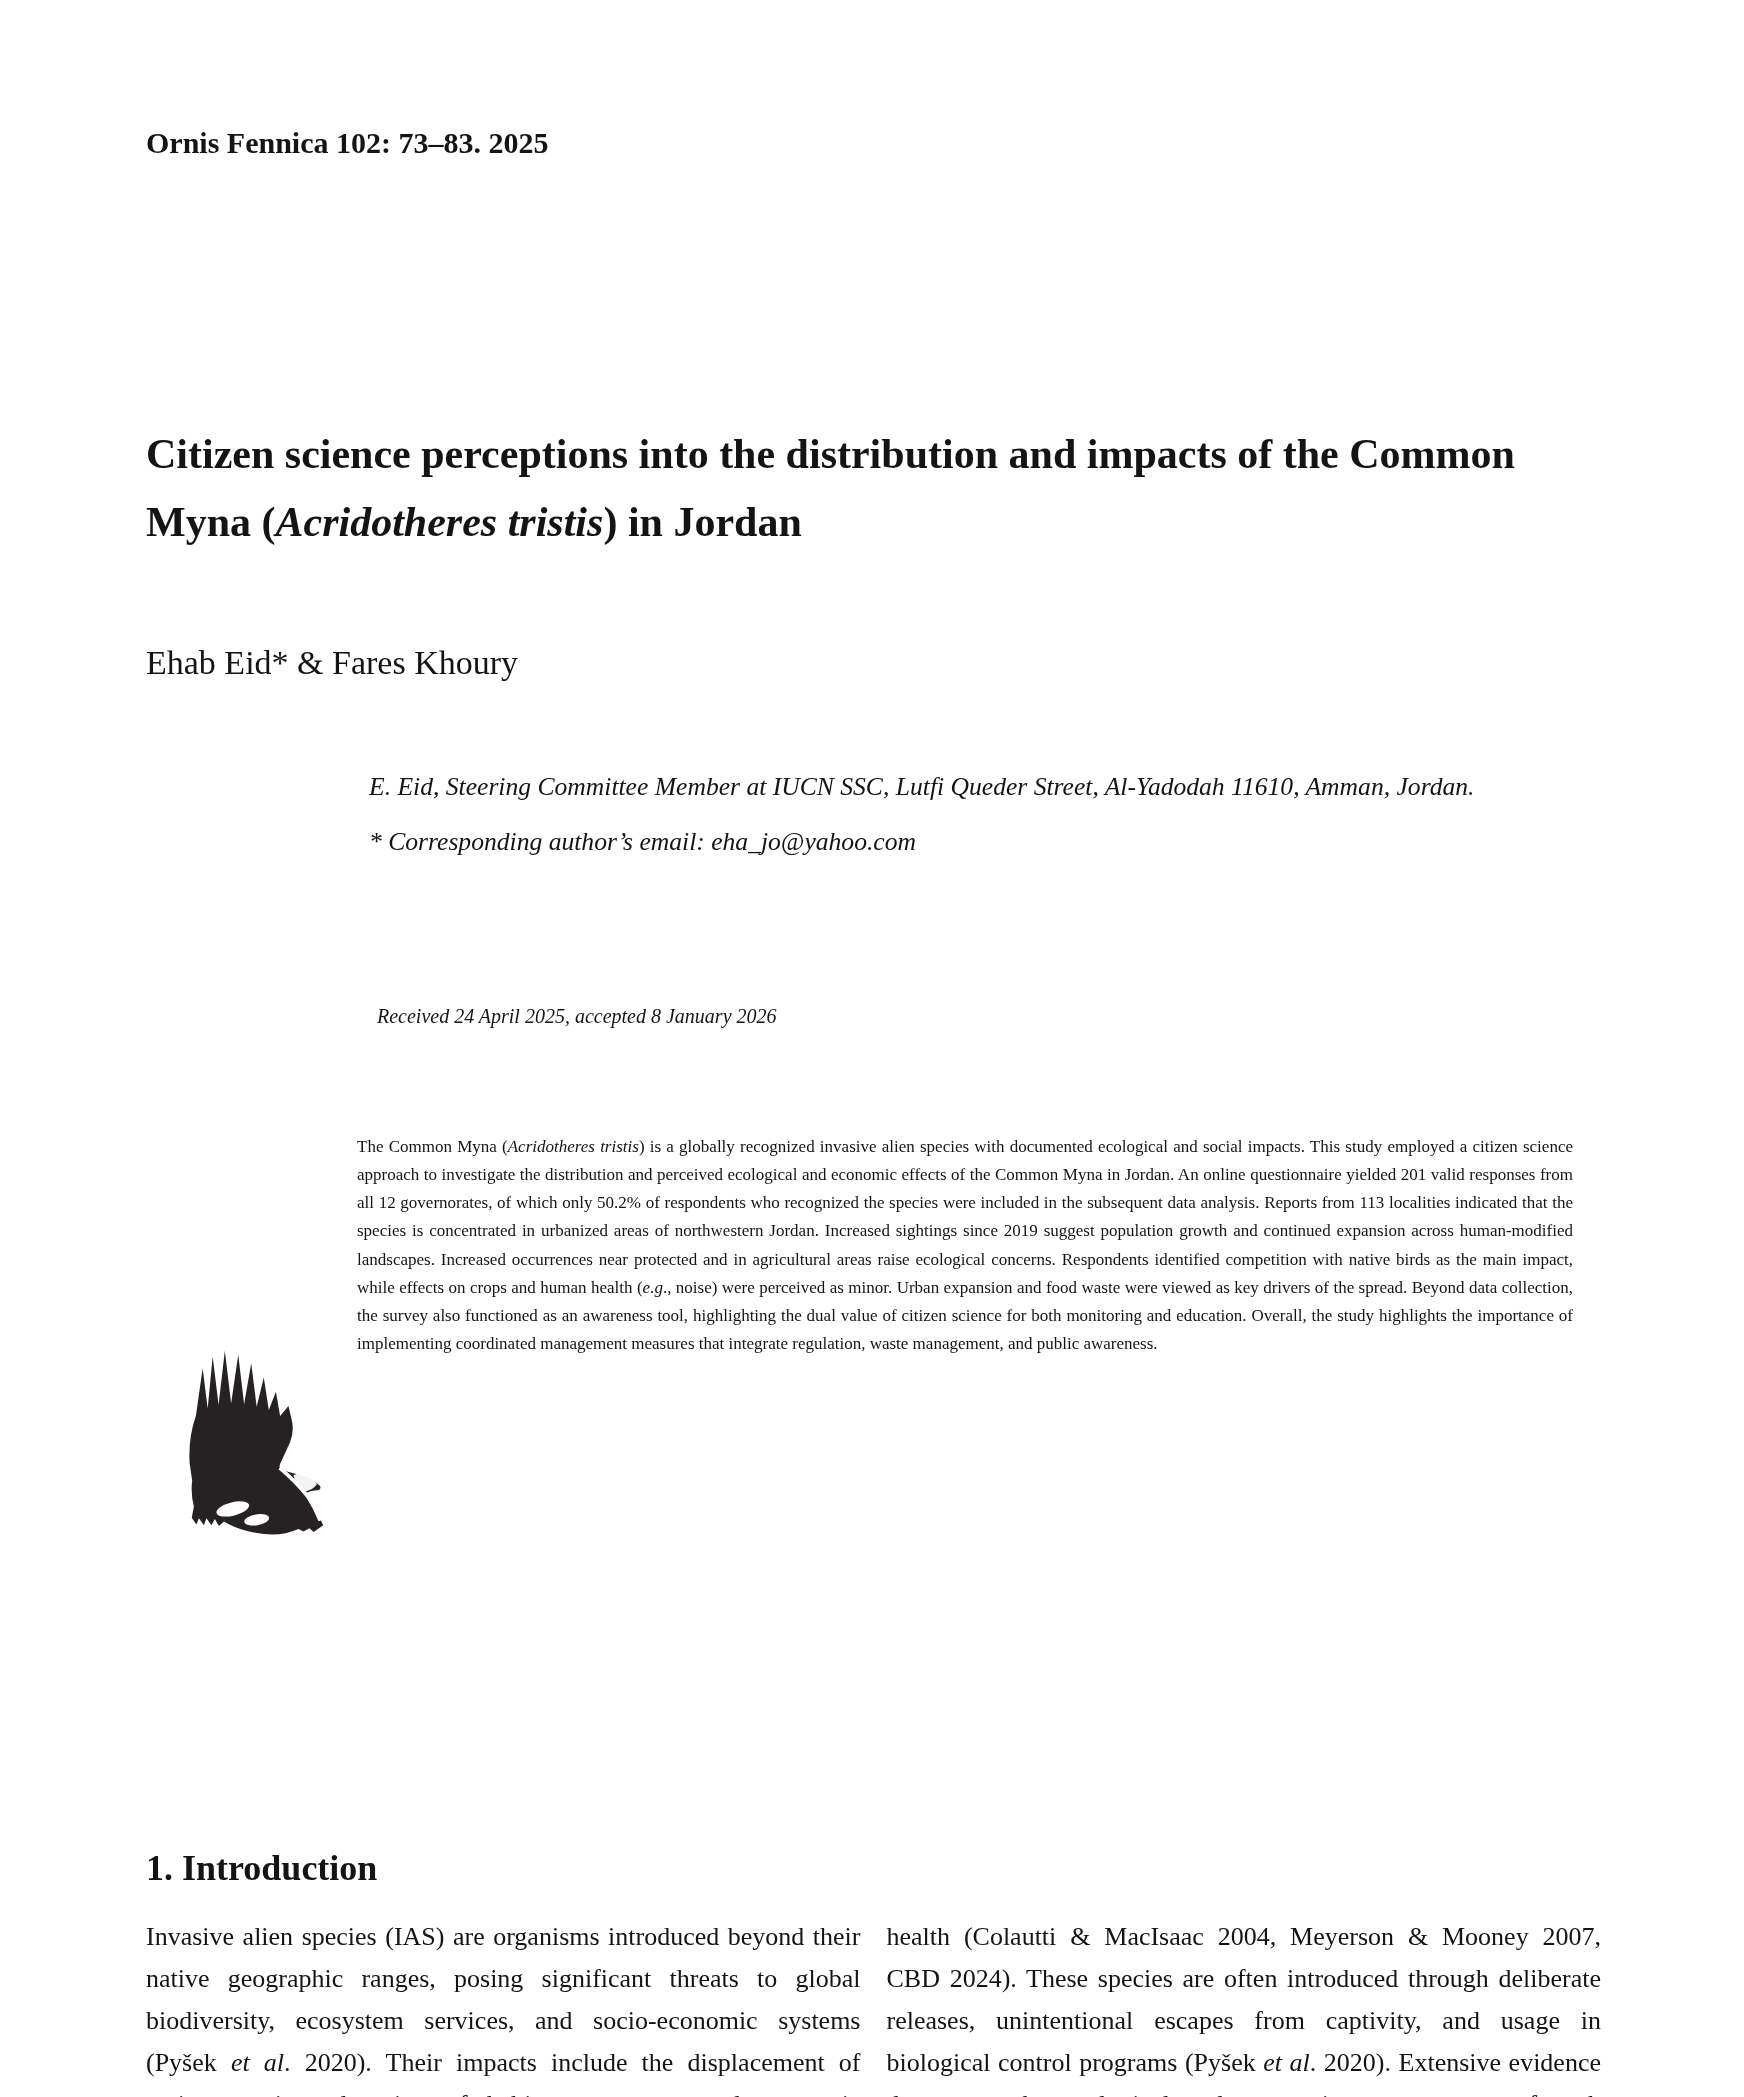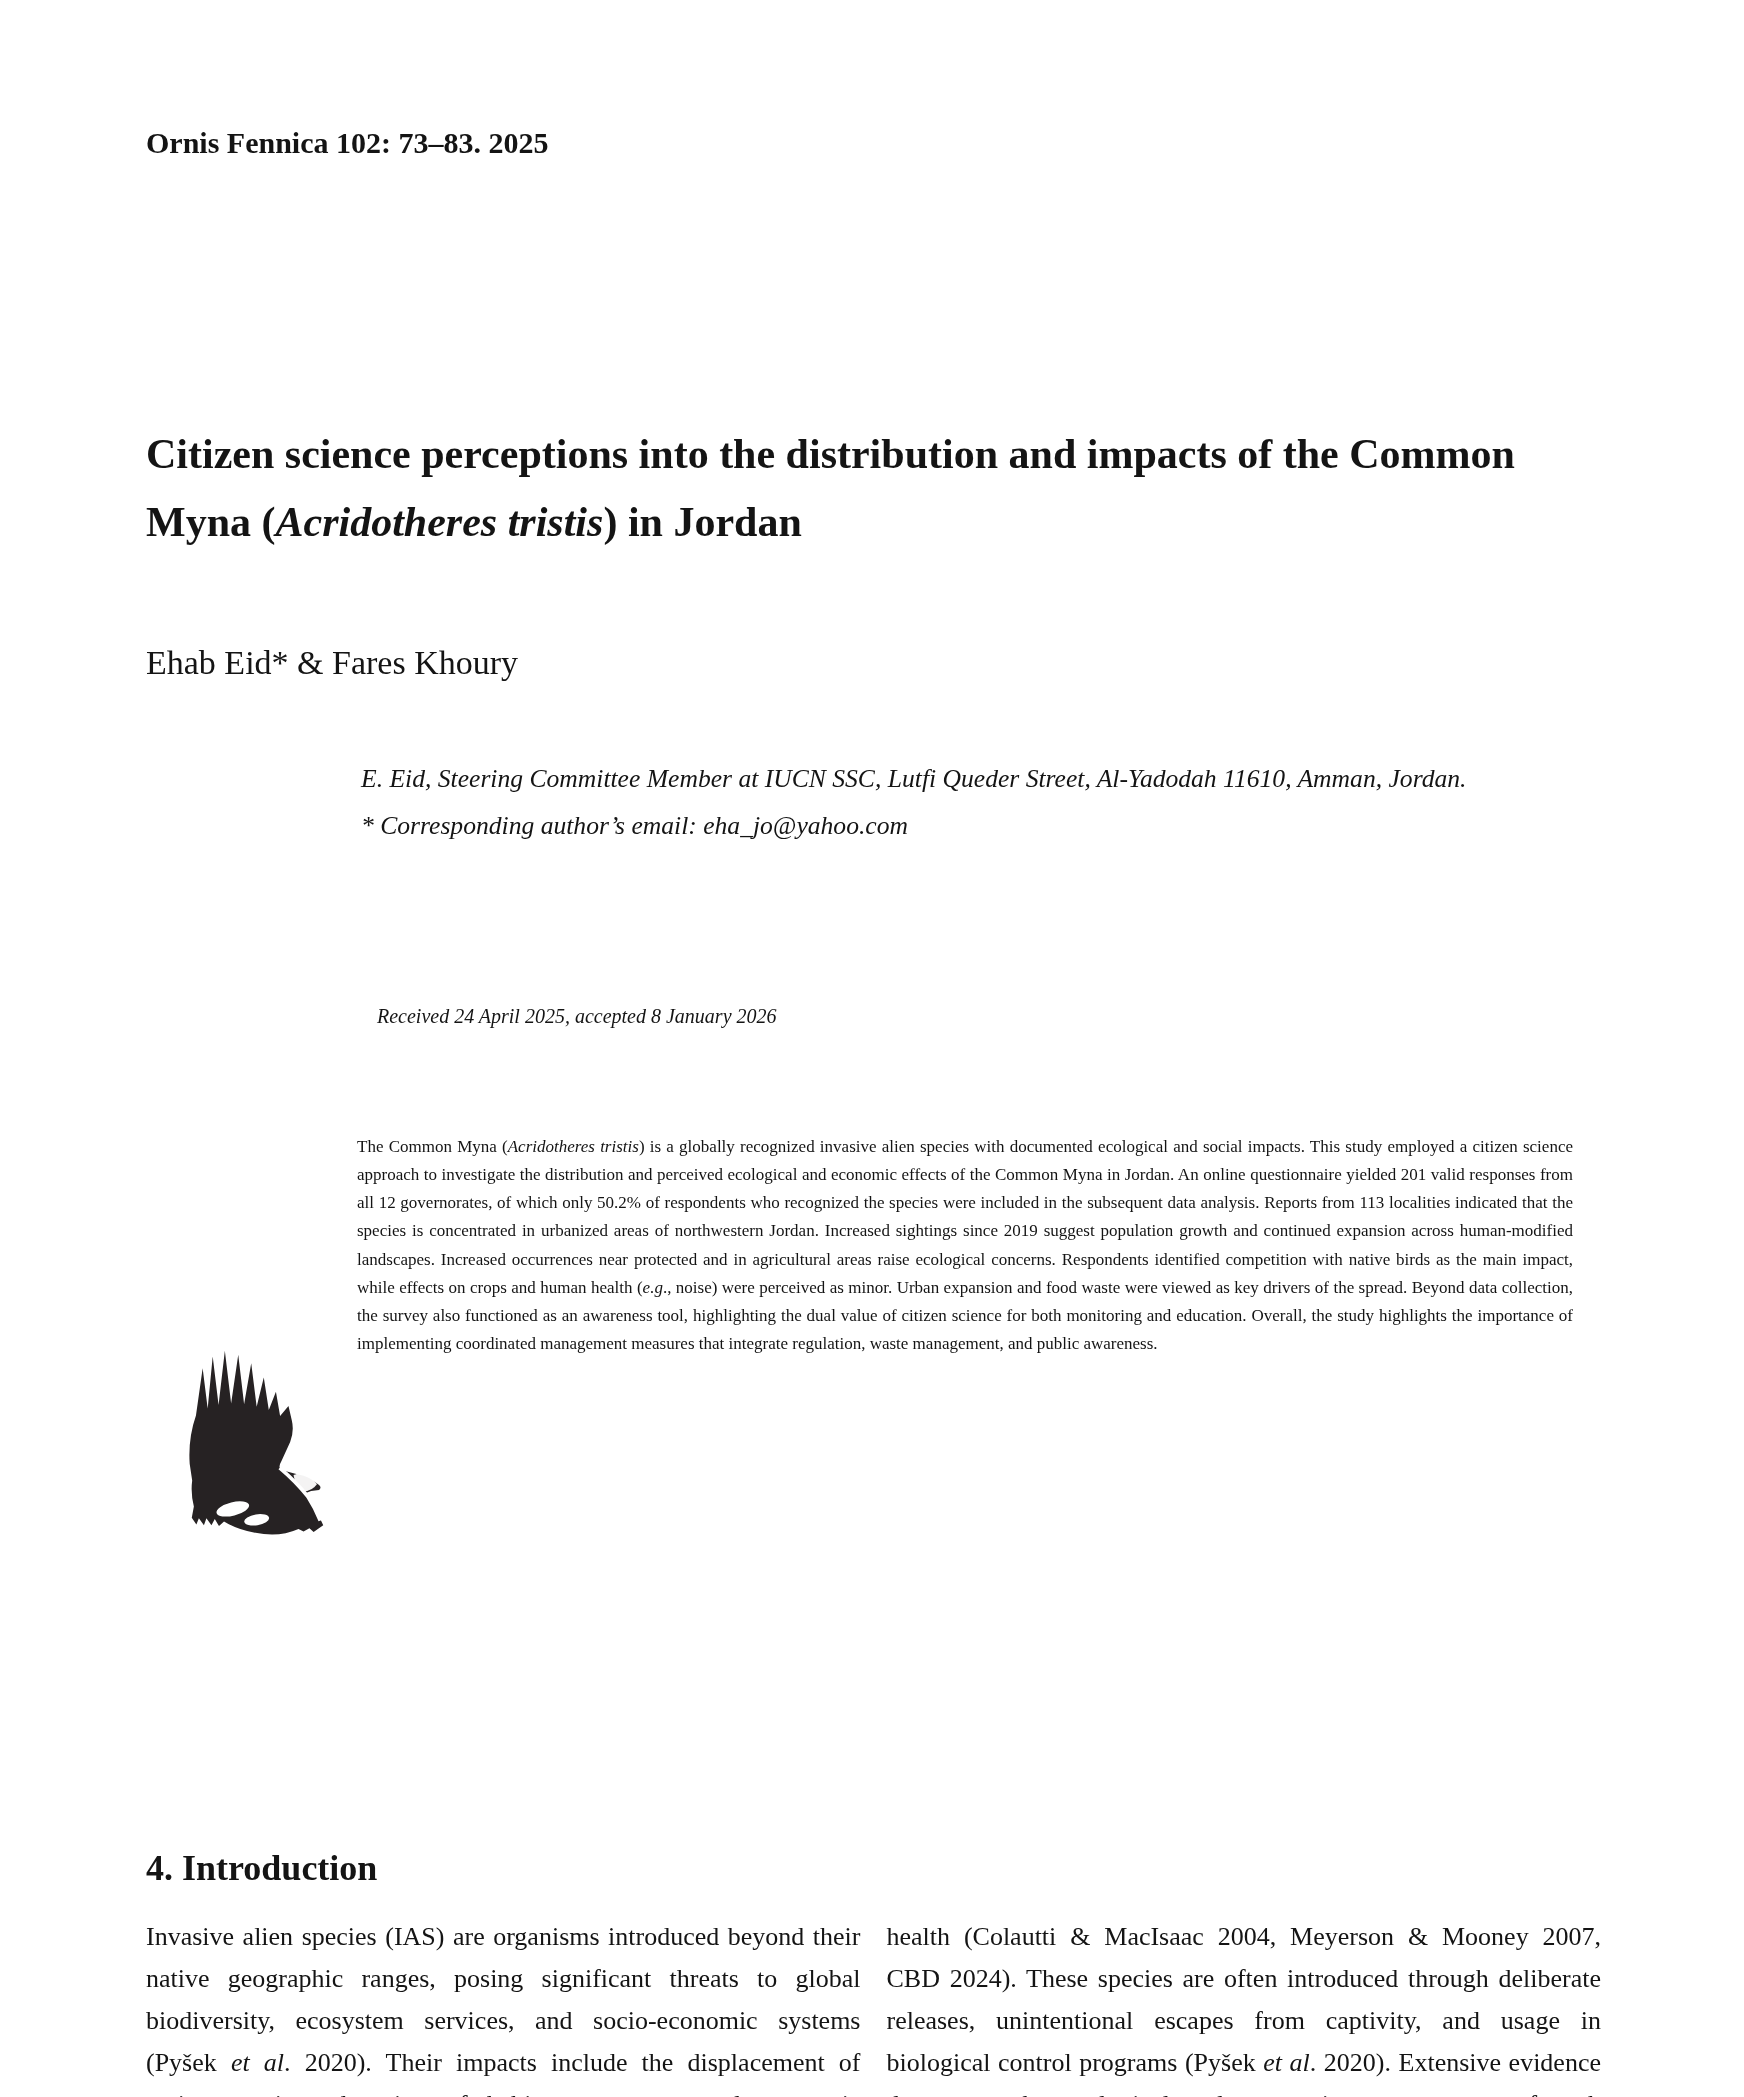--- a/index.html
+++ b/index.html
@@ -21,21 +21,21 @@
   }
   .it{font-style:italic;}
   .article-authors{
     position:absolute;left:146px;top:644px;
     font-size:34px;white-space:nowrap;
   }
   .affiliations{
     position:absolute;left:357px;top:754px;width:1217px;
     font-size:25.6px;font-style:italic;line-height:1.68;text-align:justify;
   }
-  .affiliations p{margin:4px;}
+  .affiliations p{margin:12px;}
   .received-line{
     position:absolute;left:357px;top:1005px;
     font-size:20px;font-style:italic;white-space:nowrap;margin-left:20px;
   }
   .abstract{
     position:absolute;left:357px;top:1133px;width:1216px;
     font-size:17px;line-height:1.655;text-align:justify;
   }
   .bird{
     position:absolute;left:170px;top:1342px;width:157px;height:212px;
@@ -101,21 +101,21 @@
       L57,392
       Q49,360 53,330
       L47,290
       Q43,230 62,175 Z"></path>
     <path fill="#ffffff" d="M295,317 Q326,306 351,339 Q340,355 317,357 Q299,344 295,317 Z" opacity="0.95"></path>
     <path fill="none" stroke="#ffffff" stroke-width="9" d="M262,300 Q300,332 329,368 Q347,396 359,426"></path>
     <ellipse cx="150" cy="398" rx="40" ry="16" fill="#ffffff" transform="rotate(-14 150 398)"></ellipse>
     <ellipse cx="207" cy="424" rx="30" ry="13" fill="#ffffff" transform="rotate(-9 207 424)"></ellipse>
   </svg>
 
-  <h2 class="section-heading">4. Introduction</h2>
+  <h2 class="section-heading">1. Introduction</h2>
 
   <div class="columns">
     <div class="col"><span>Invasive alien species (IAS) are organisms introduced beyond their native geographic ranges, posing significant threats to global biodiversity, ecosystem services, and socio-economic systems (Pyšek </span><span class="it">et al</span><span>. 2020). Their impacts include the displacement of native species, alteration of habitat structures, and economic damage to agriculture, infrastructure, and public</span></div>
     <div class="col"><span>health (Colautti &amp; MacIsaac 2004, Meyerson &amp; Mooney 2007, CBD 2024). These species are often introduced through deliberate releases, unintentional escapes from captivity, and usage in biological control programs (Pyšek </span><span class="it">et al</span><span>. 2020). Extensive evidence documents the ecological and economic consequences of such introductions, including biodiversity loss, disruption of ecological communities, and long-term changes in native species composition</span></div>
   </div>
 
 </div>
 
 
 </body></html>

